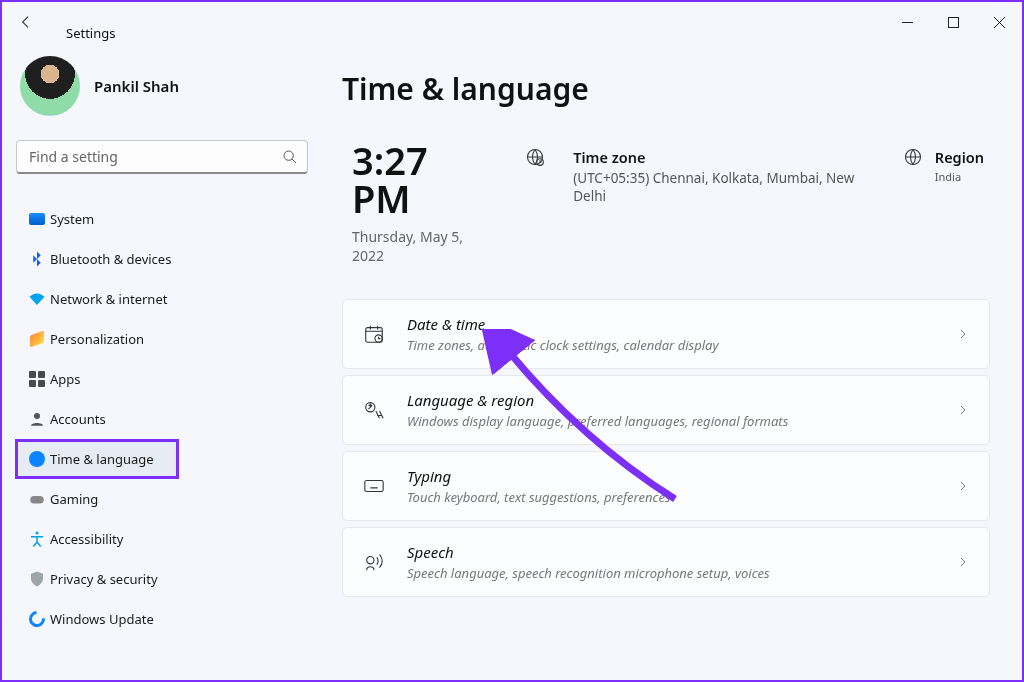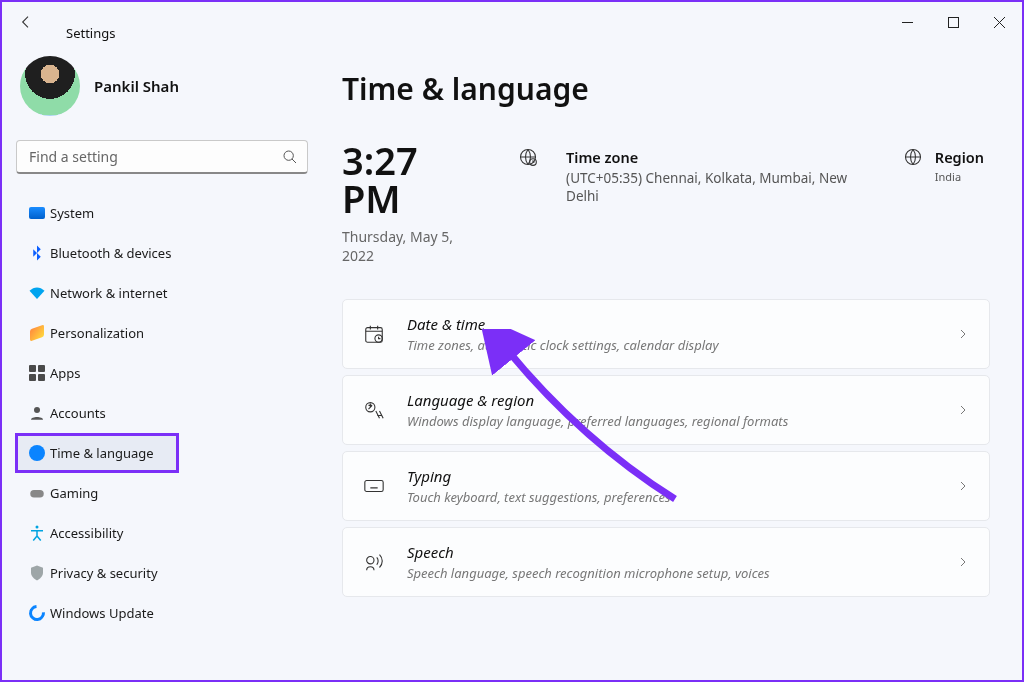--- a/index.html
+++ b/index.html
@@ -18,21 +18,21 @@
   .layout { display: flex; height: calc(100% - 40px); }
   .sidebar { width: 320px; padding: 14px 14px 0 14px; display: flex; flex-direction: column; }
   .main { flex: 1; padding: 26px 32px 0 20px; overflow: hidden; }
 
   
   .user-block { display: flex; align-items: center; gap: 14px; margin-bottom: 24px; padding-left: 4px; }
   .avatar { width: 60px; height: 60px; border-radius: 50%; background: radial-gradient(circle at 50% 30%, #d9b48f 0 18%, #1f1f1f 18% 48%, #8fdca8 48% 80%, #a8d4f0 80% 100%); }
   .user-name { font-size: 15px; font-weight: 600; color: #111; }
 
   
-  .search-wrap { position: relative; margin-bottom: 20px; }
+  .search-wrap { position: relative; margin-bottom: 26px; }
   .search-input { width: 100%; height: 34px; border: 1px solid #c9c9c9; border-bottom: 2px solid #888; border-radius: 4px; padding: 0 36px 0 12px; font-size: 14px; background: #fdfdfd; }
   .search-input::placeholder { color: #666; }
   .search-icon-wrap { position: absolute; right: 10px; top: 8px; pointer-events: none; }
   .search-icon-wrap svg { width: 16px; height: 16px; stroke: #555; fill: none; stroke-width: 1.5; }
 
   
   .nav-list { list-style: none; display: flex; flex-direction: column; gap: 2px; }
   .nav-item { display: flex; align-items: center; height: 38px; border-radius: 4px; padding: 0 10px 0 12px; cursor: pointer; gap: 4px; font-size: 13px; color: #1a1a1a; position: relative; }
   .nav-item.active { background: #e7ebf4; }
   .nav-item.highlighted { outline: 3px solid #7b2ff7; outline-offset: -2px; border-radius: 0; margin-right: 130px; }
@@ -49,21 +49,21 @@
   .ic-time { background: radial-gradient(circle,#0a84ff 0 100%); border-radius: 50%; width: 16px; height: 16px; }
   .ic-game svg { fill: #888; }
   .ic-access svg { fill: #00a3e0; }
   .ic-priv svg { fill: #9ea6a8; }
   .ic-upd { width: 16px; height: 16px; border-radius: 50%; border: 3px solid #0a84ff; border-top-color: transparent; transform: rotate(40deg); }
 
   
   .page-title { font-size: 30px; font-weight: 600; color: #111; margin-bottom: 32px; }
 
   
-  .info-row { display: flex; align-items: flex-start; gap: 36px; margin-bottom: 34px; }
+  .info-row { display: flex; align-items: flex-start; gap: 36px; margin-bottom: 34px; margin-left: 10px; }
   .clock-block { }
   .clock-time { font-size: 38px; font-weight: 600; color: #111; line-height: 1; }
   .clock-date { font-size: 14px; color: #666; margin-top: 10px; }
   .tz-block { display: flex; gap: 28px; align-items: flex-start; padding-top: 6px; }
   .tz-icon svg, .reg-icon svg { width: 20px; height: 20px; stroke: #333; fill: none; stroke-width: 1.3; }
   .tz-label { font-size: 14.5px; font-weight: 600; color: #111; }
   .tz-value { font-size: 13.5px; color: #555; margin-top: 2px; }
   .reg-block { margin-left: auto; display: flex; gap: 12px; align-items: flex-start; padding-top: 6px; padding-right: 6px; }
   .reg-label { font-size: 14.5px; font-weight: 600; color: #111; }
   .reg-value { font-size: 11px; color: #555; margin-top: 2px; }

